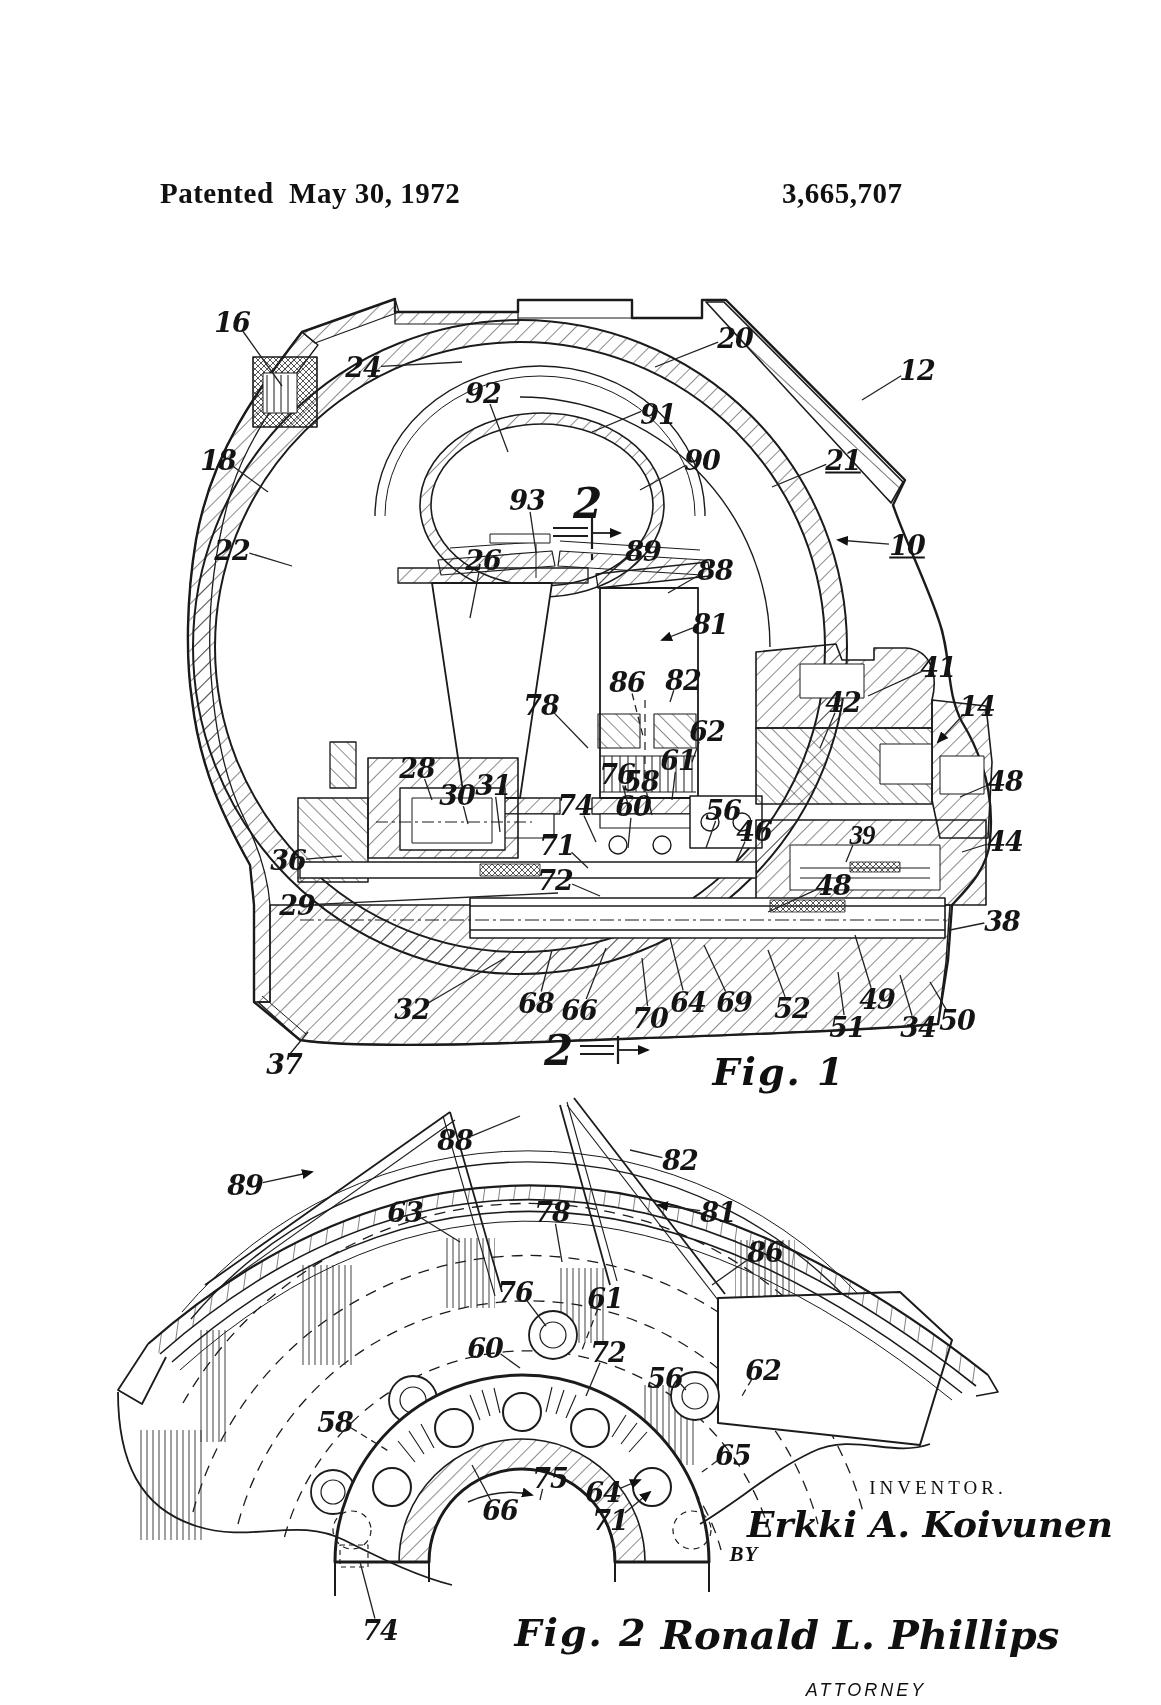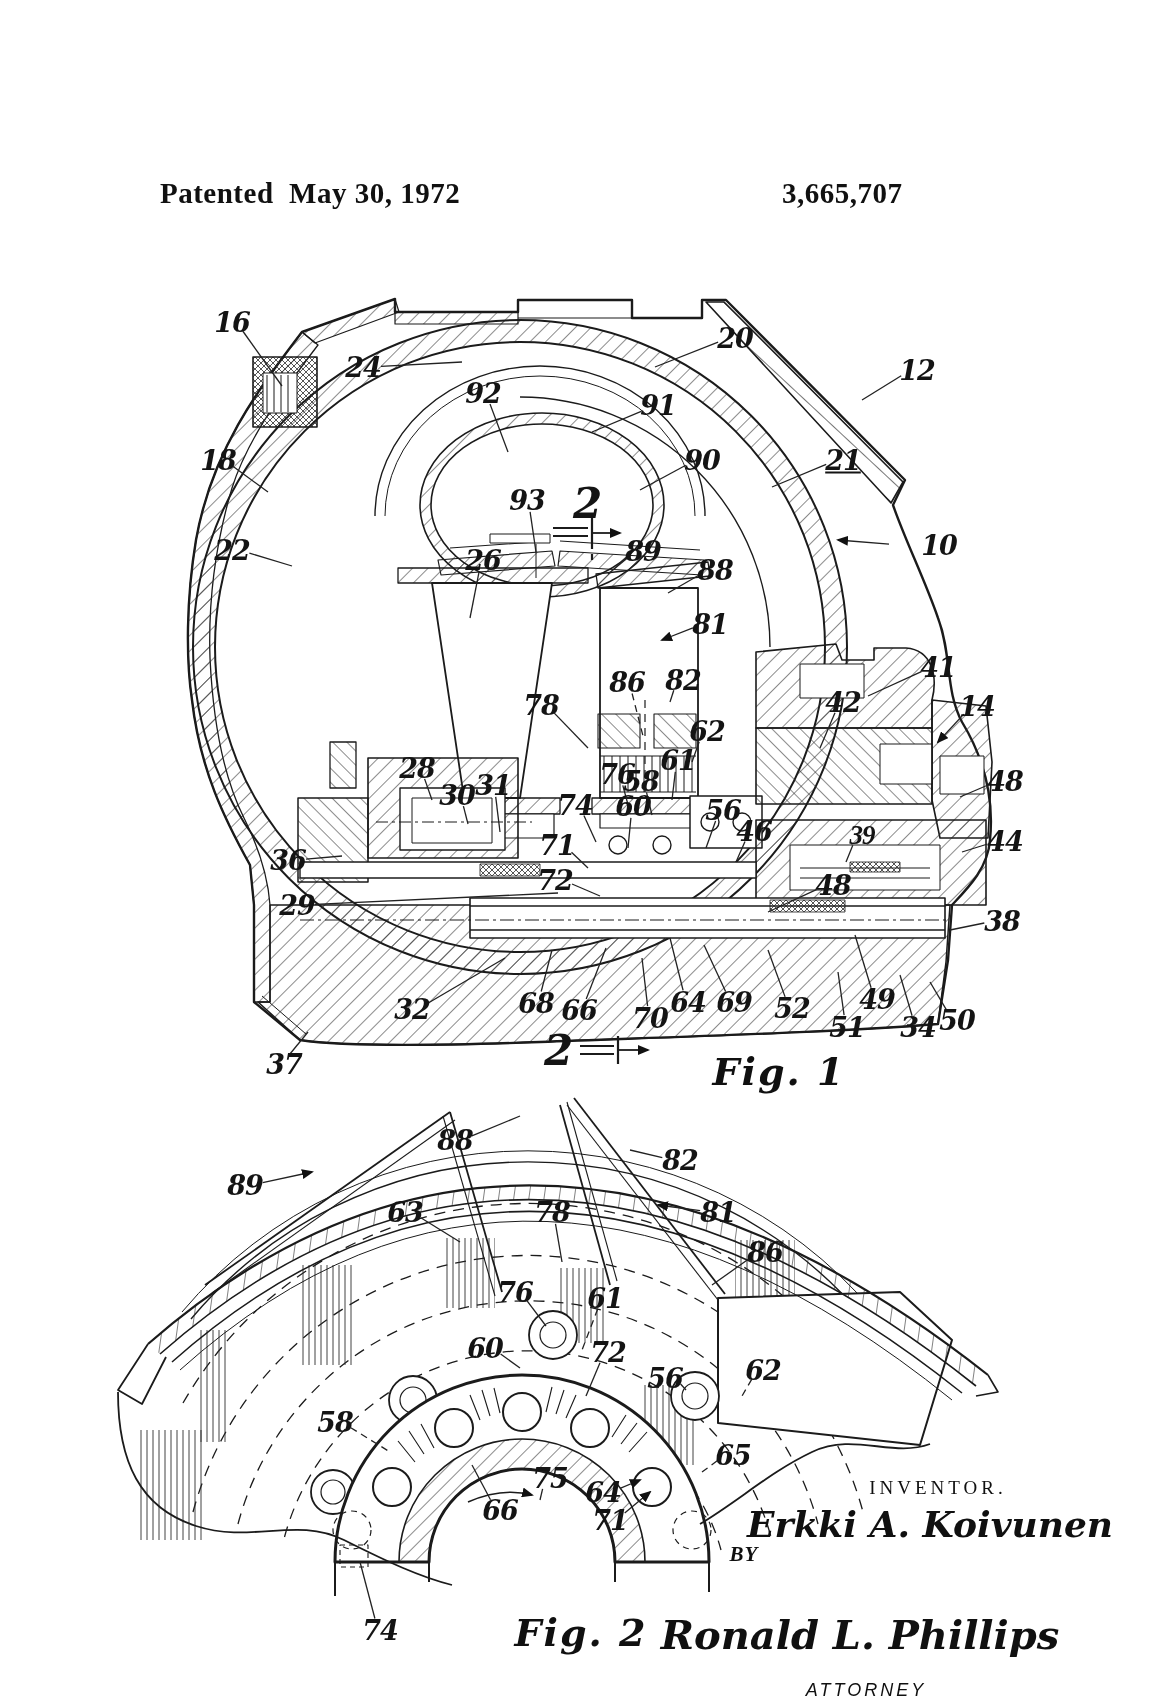--- a/index.html
+++ b/index.html
@@ -320,32 +320,32 @@
       <line x1="620.1" y1="1488.3" x2="640" y2="1480" class="leader" marker-end="url(#ah)"></line>
       <line x1="490.5" y1="1499.8" x2="472" y2="1465" class="leader"></line>
       <line x1="624.7" y1="1513.1" x2="650" y2="1492" class="leader" marker-end="url(#ah)"></line>
       <line x1="374.9" y1="1618.5" x2="360" y2="1562" class="leader"></line>
     </svg>
 
   <div id="labels">
       <span class="ref" style="left: 232px; top: 322px;">16</span>
       <span class="ref" style="left: 363px; top: 367px;">24</span>
       <span class="ref" style="left: 483px; top: 393px;">92</span>
-      <span class="ref" style="left: 658px; top: 405px;">91</span>
+      <span class="ref" style="left: 658px; top: 414px;">91</span>
       <span class="ref" style="left: 735px; top: 338px;">20</span>
       <span class="ref" style="left: 917px; top: 370px;">12</span>
       <span class="ref" style="left: 218px; top: 460px;">18</span>
       <span class="ref" style="left: 702px; top: 460px;">90</span>
       <span class="ref" style="left: 843px; top: 460px; text-decoration: underline;">21</span>
       <span class="ref" style="left: 232px; top: 550px;">22</span>
       <span class="ref" style="left: 527px; top: 500px;">93</span>
       <span class="ref" style="left: 483px; top: 560px;">26</span>
       <span class="ref" style="left: 643px; top: 551px;">89</span>
       <span class="ref" style="left: 715px; top: 570px;">88</span>
-      <span class="ref" style="left: 939px; top: 545px;">10</span>
+      <span class="ref" style="left: 907px; top: 545px; text-decoration: underline;">10</span>
       <span class="ref" style="left: 710px; top: 624px;">81</span>
       <span class="ref" style="left: 683px; top: 680px;">82</span>
       <span class="ref" style="left: 627px; top: 682px;">86</span>
       <span class="ref" style="left: 938px; top: 667px;">41</span>
       <span class="ref" style="left: 843px; top: 702px;">42</span>
       <span class="ref" style="left: 977px; top: 706px;">14</span>
       <span class="ref" style="left: 541px; top: 705px;">78</span>
       <span class="ref" style="left: 707px; top: 731px;">62</span>
       <span class="ref" style="left: 678px; top: 760px;">61</span>
       <span class="ref" style="left: 1005px; top: 781px;">48</span>

